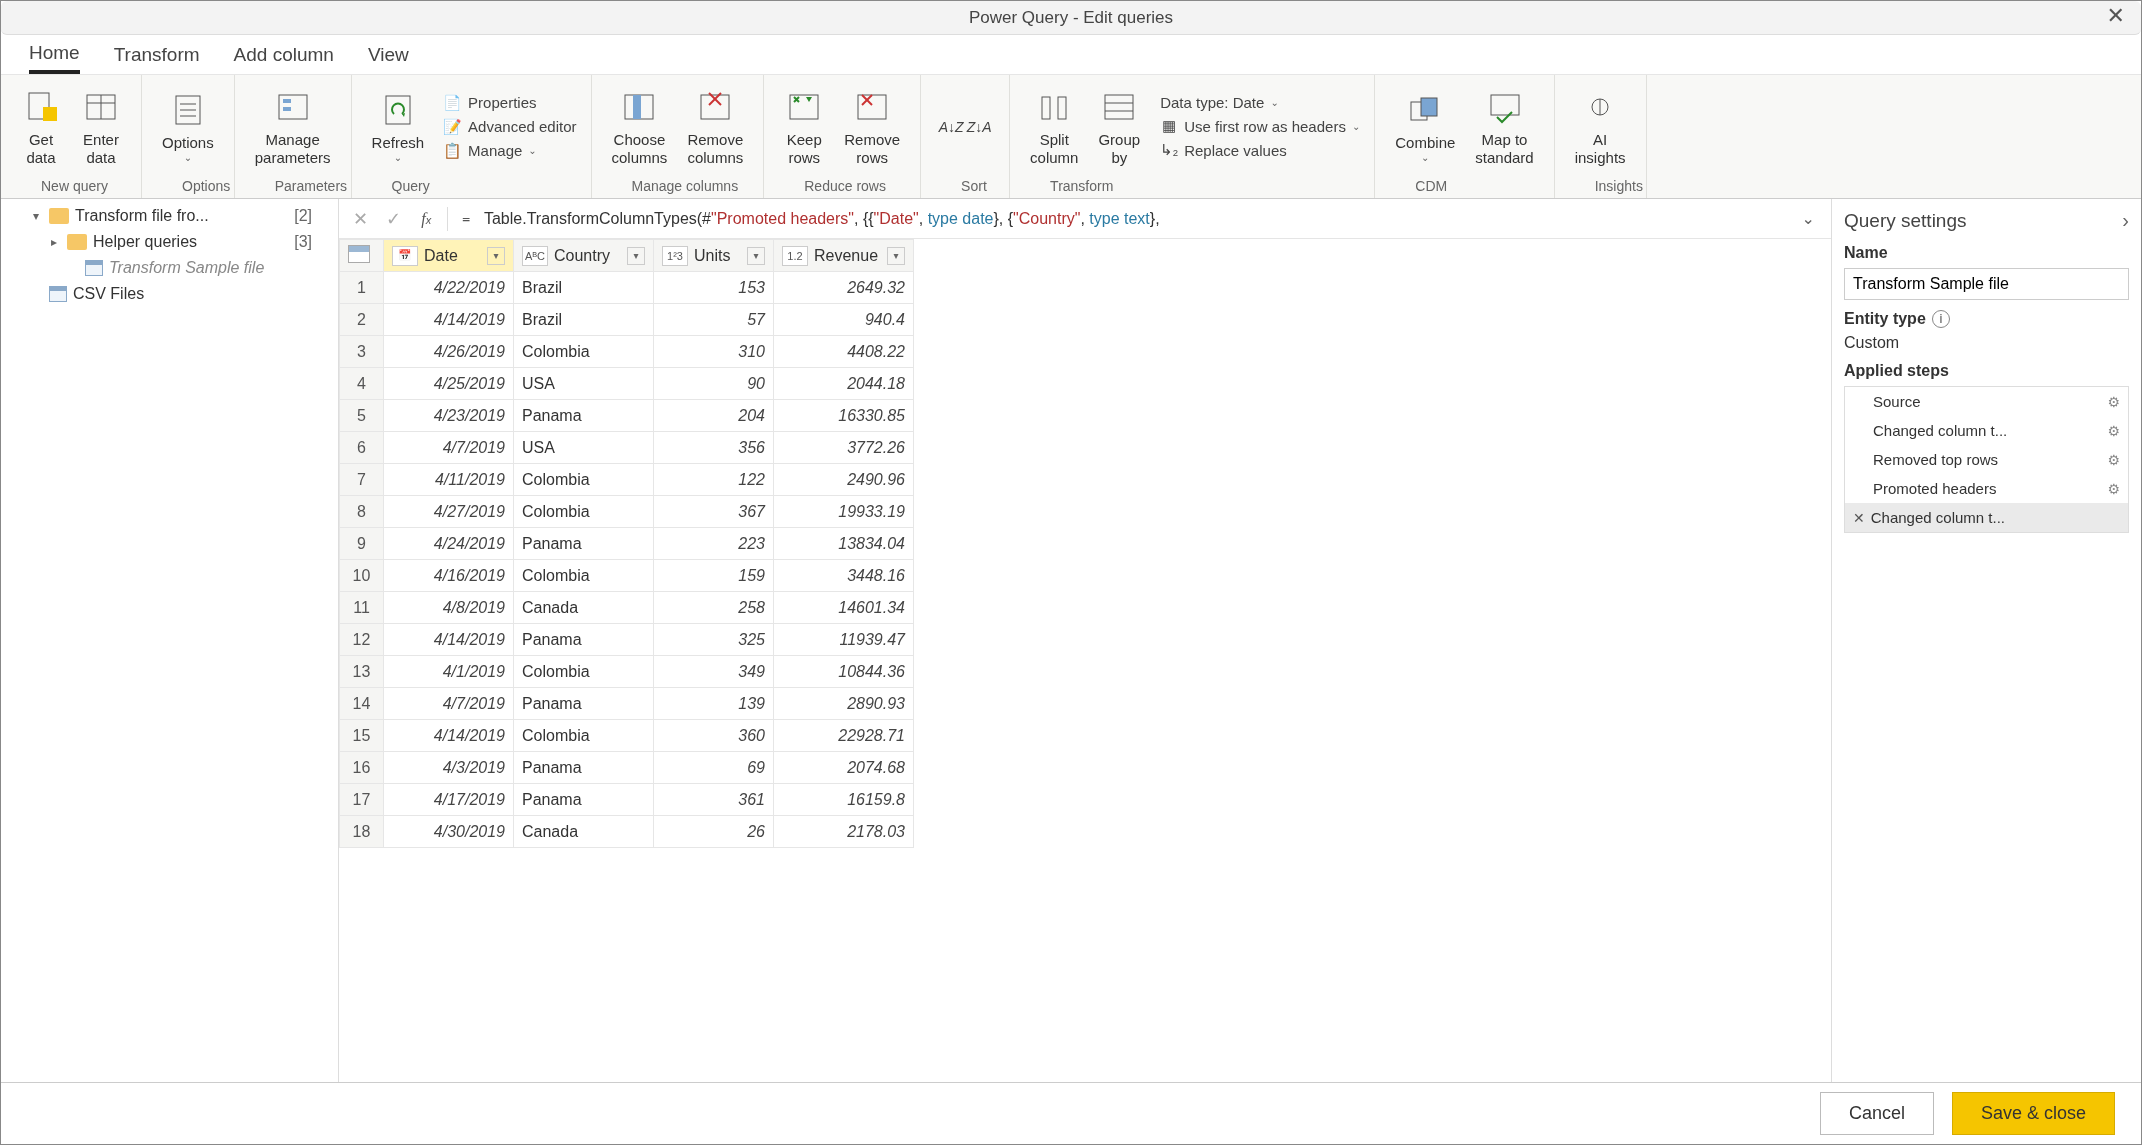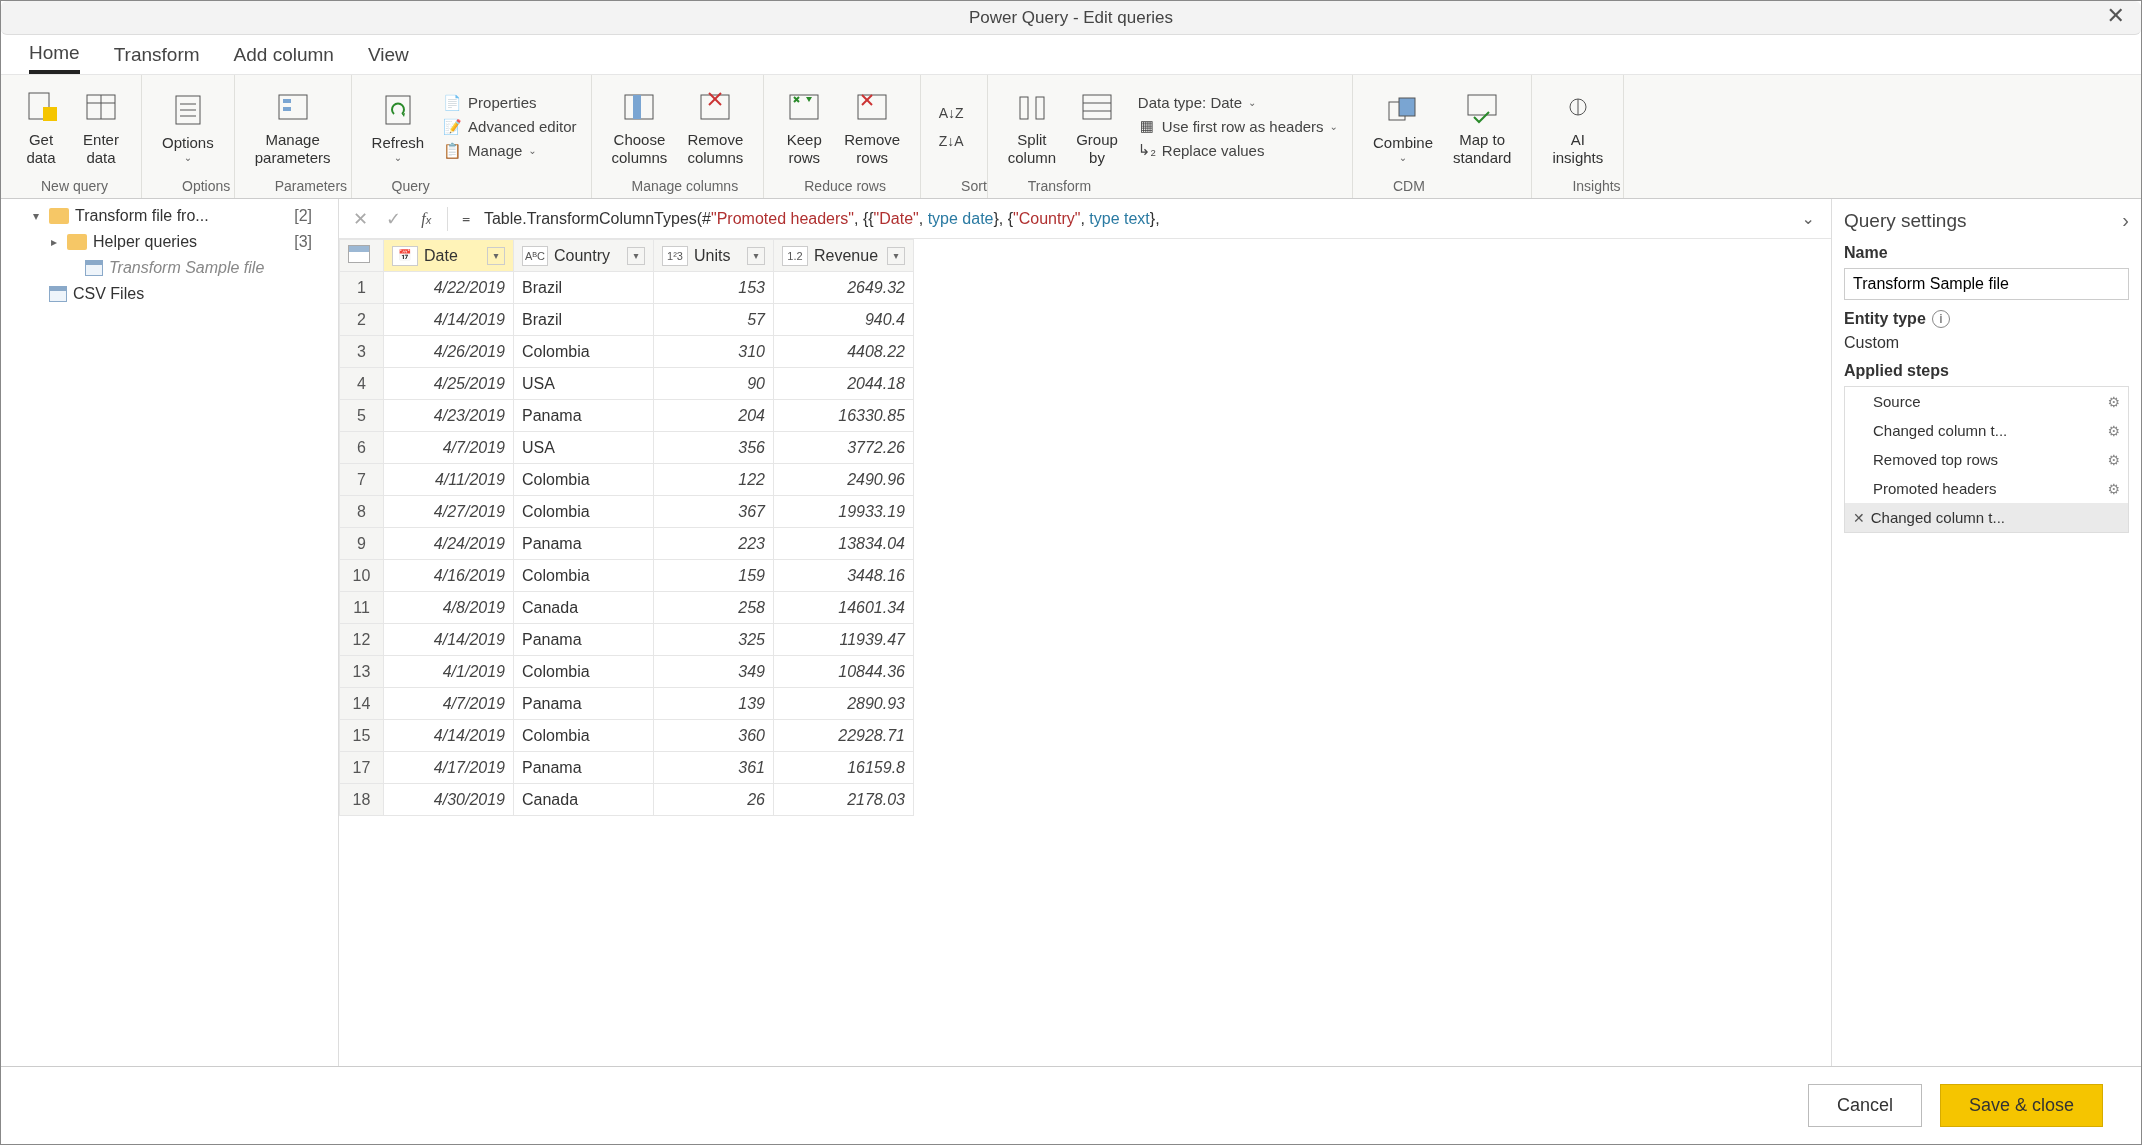--- a/index.html
+++ b/index.html
@@ -14,21 +14,21 @@
 .ribbon { height: 124px; background: #f8f8f6; border-bottom: 1px solid #ccc; display: flex; align-items: stretch; }
 .rgroup { display: flex; flex-direction: column; border-right: 1px solid #e0e0dc; }
 .rgroup .rbuttons { flex: 1; display: flex; align-items: center; padding: 4px 10px; }
 .rgroup .rlabel { text-align: left; font-size: 14px; color: #666; padding-bottom: 4px; margin-left: 40px; }
 .rbtn { display: flex; flex-direction: column; align-items: center; justify-content: flex-end; padding: 4px 10px; cursor: pointer; font-size: 15px; color: #333; }
 .rbtn .ricon { width: 40px; height: 40px; display: flex; align-items: center; justify-content: center; margin-bottom: 4px; }
 .rbtn .rtext { text-align: center; line-height: 1.15; }
 .rsub { display: flex; flex-direction: column; gap: 2px; padding-left: 6px; }
 .rsub .ritem { display: flex; align-items: center; gap: 6px; font-size: 15px; color: #444; cursor: pointer; padding: 2px 4px; }
 .rsub .ritem .sicon { width: 18px; height: 18px; display:flex; align-items:center; justify-content:center;}
-.sortstack { display:flex; flex-direction:column; gap:4px; align-items:center; padding:0 8px;}
+.sortstack { display:flex; flex-direction:row; gap:4px; align-items:center; padding:0 8px;font-style:italic;}
 .sortstack .sortbtn { width:24px; height:24px; cursor:pointer; font-size:14px; display:flex; align-items:center; justify-content:center; color:#444; border:1px solid transparent;}
 
 .body { flex:1; display:flex; overflow:hidden; }
 .left { width: 338px; border-right:1px solid #ddd; display:flex; flex-direction:column; }
 .left .lhead { display:flex; align-items:center; justify-content:space-between; padding:12px 14px 6px 18px; font-size:20px; color:#444; }
 .left .lhead .collapse { font-size:20px; color:#666; cursor:pointer; }
 .tree { padding:4px 8px; font-size:16px; }
 .tree .node { display:flex; align-items:center; gap:6px; padding:4px 6px; cursor:pointer; white-space:nowrap; }
 .tree .node .arrow { width:14px; text-align:center; color:#666; font-size:12px;}
 .tree .folder { width:20px; height:16px; background:#f6c766; display:inline-block; border-radius:2px; }
@@ -70,21 +70,21 @@
 .right .seclabel { font-size:16px; font-weight:600; color:#333; margin-top:10px; margin-bottom:6px; }
 .right input.nameinput { width:100%; padding:6px 8px; font-size:16px; border:1px solid #ccc; }
 .right .infoicon { display:inline-block; width:18px; height:18px; border:1.5px solid #888; border-radius:50%; text-align:center; font-size:12px; line-height:16px; color:#888; margin-left:6px;}
 .right .val { font-size:16px; color:#333; margin-bottom:10px; }
 .steps { border:1px solid #ddd; }
 .steps .step { display:flex; align-items:center; gap:6px; padding:6px 8px; font-size:15px; cursor:pointer; }
 .steps .step .gear { margin-left:auto; color:#888; font-size:14px; }
 .steps .step.active { background:#eaeaea; }
 .steps .step .del { color:#555; font-size:14px; }
 
-.footer { height:78px; border-top:1px solid #ccc; display:flex; align-items:center; justify-content:flex-end; gap:18px; padding-right:38px; }
+.footer { height:62px; border-top:1px solid #ccc; display:flex; align-items:center; justify-content:flex-end; gap:18px; padding-right:26px; }
 .footer .btn { padding:10px 28px; font-size:18px; border:1px solid #bbb; cursor:pointer; background:#fff; }
 .footer .btn.primary { background:#f5c500; border-color:#d6ab00; }
 
 svg { display:block; }
 </style>
 </head>
 <body>
 
 <div class="app">
 
@@ -521,20 +521,27 @@
                 <td class="numcell">2890.93</td>
               </tr>
               <tr>
                 <td class="rownum">15</td>
                 <td class="datecell">4/14/2019</td>
                 <td>Colombia</td>
                 <td class="numcell">360</td>
                 <td class="numcell">22928.71</td>
               </tr>
               <tr>
+                <td class="rownum">16</td>
+                <td class="datecell">4/3/2019</td>
+                <td>Panama</td>
+                <td class="numcell">69</td>
+                <td class="numcell">2074.68</td>
+              </tr>
+              <tr>
                 <td class="rownum">17</td>
                 <td class="datecell">4/17/2019</td>
                 <td>Panama</td>
                 <td class="numcell">361</td>
                 <td class="numcell">16159.8</td>
               </tr>
               <tr>
                 <td class="rownum">18</td>
                 <td class="datecell">4/30/2019</td>
                 <td>Canada</td>

